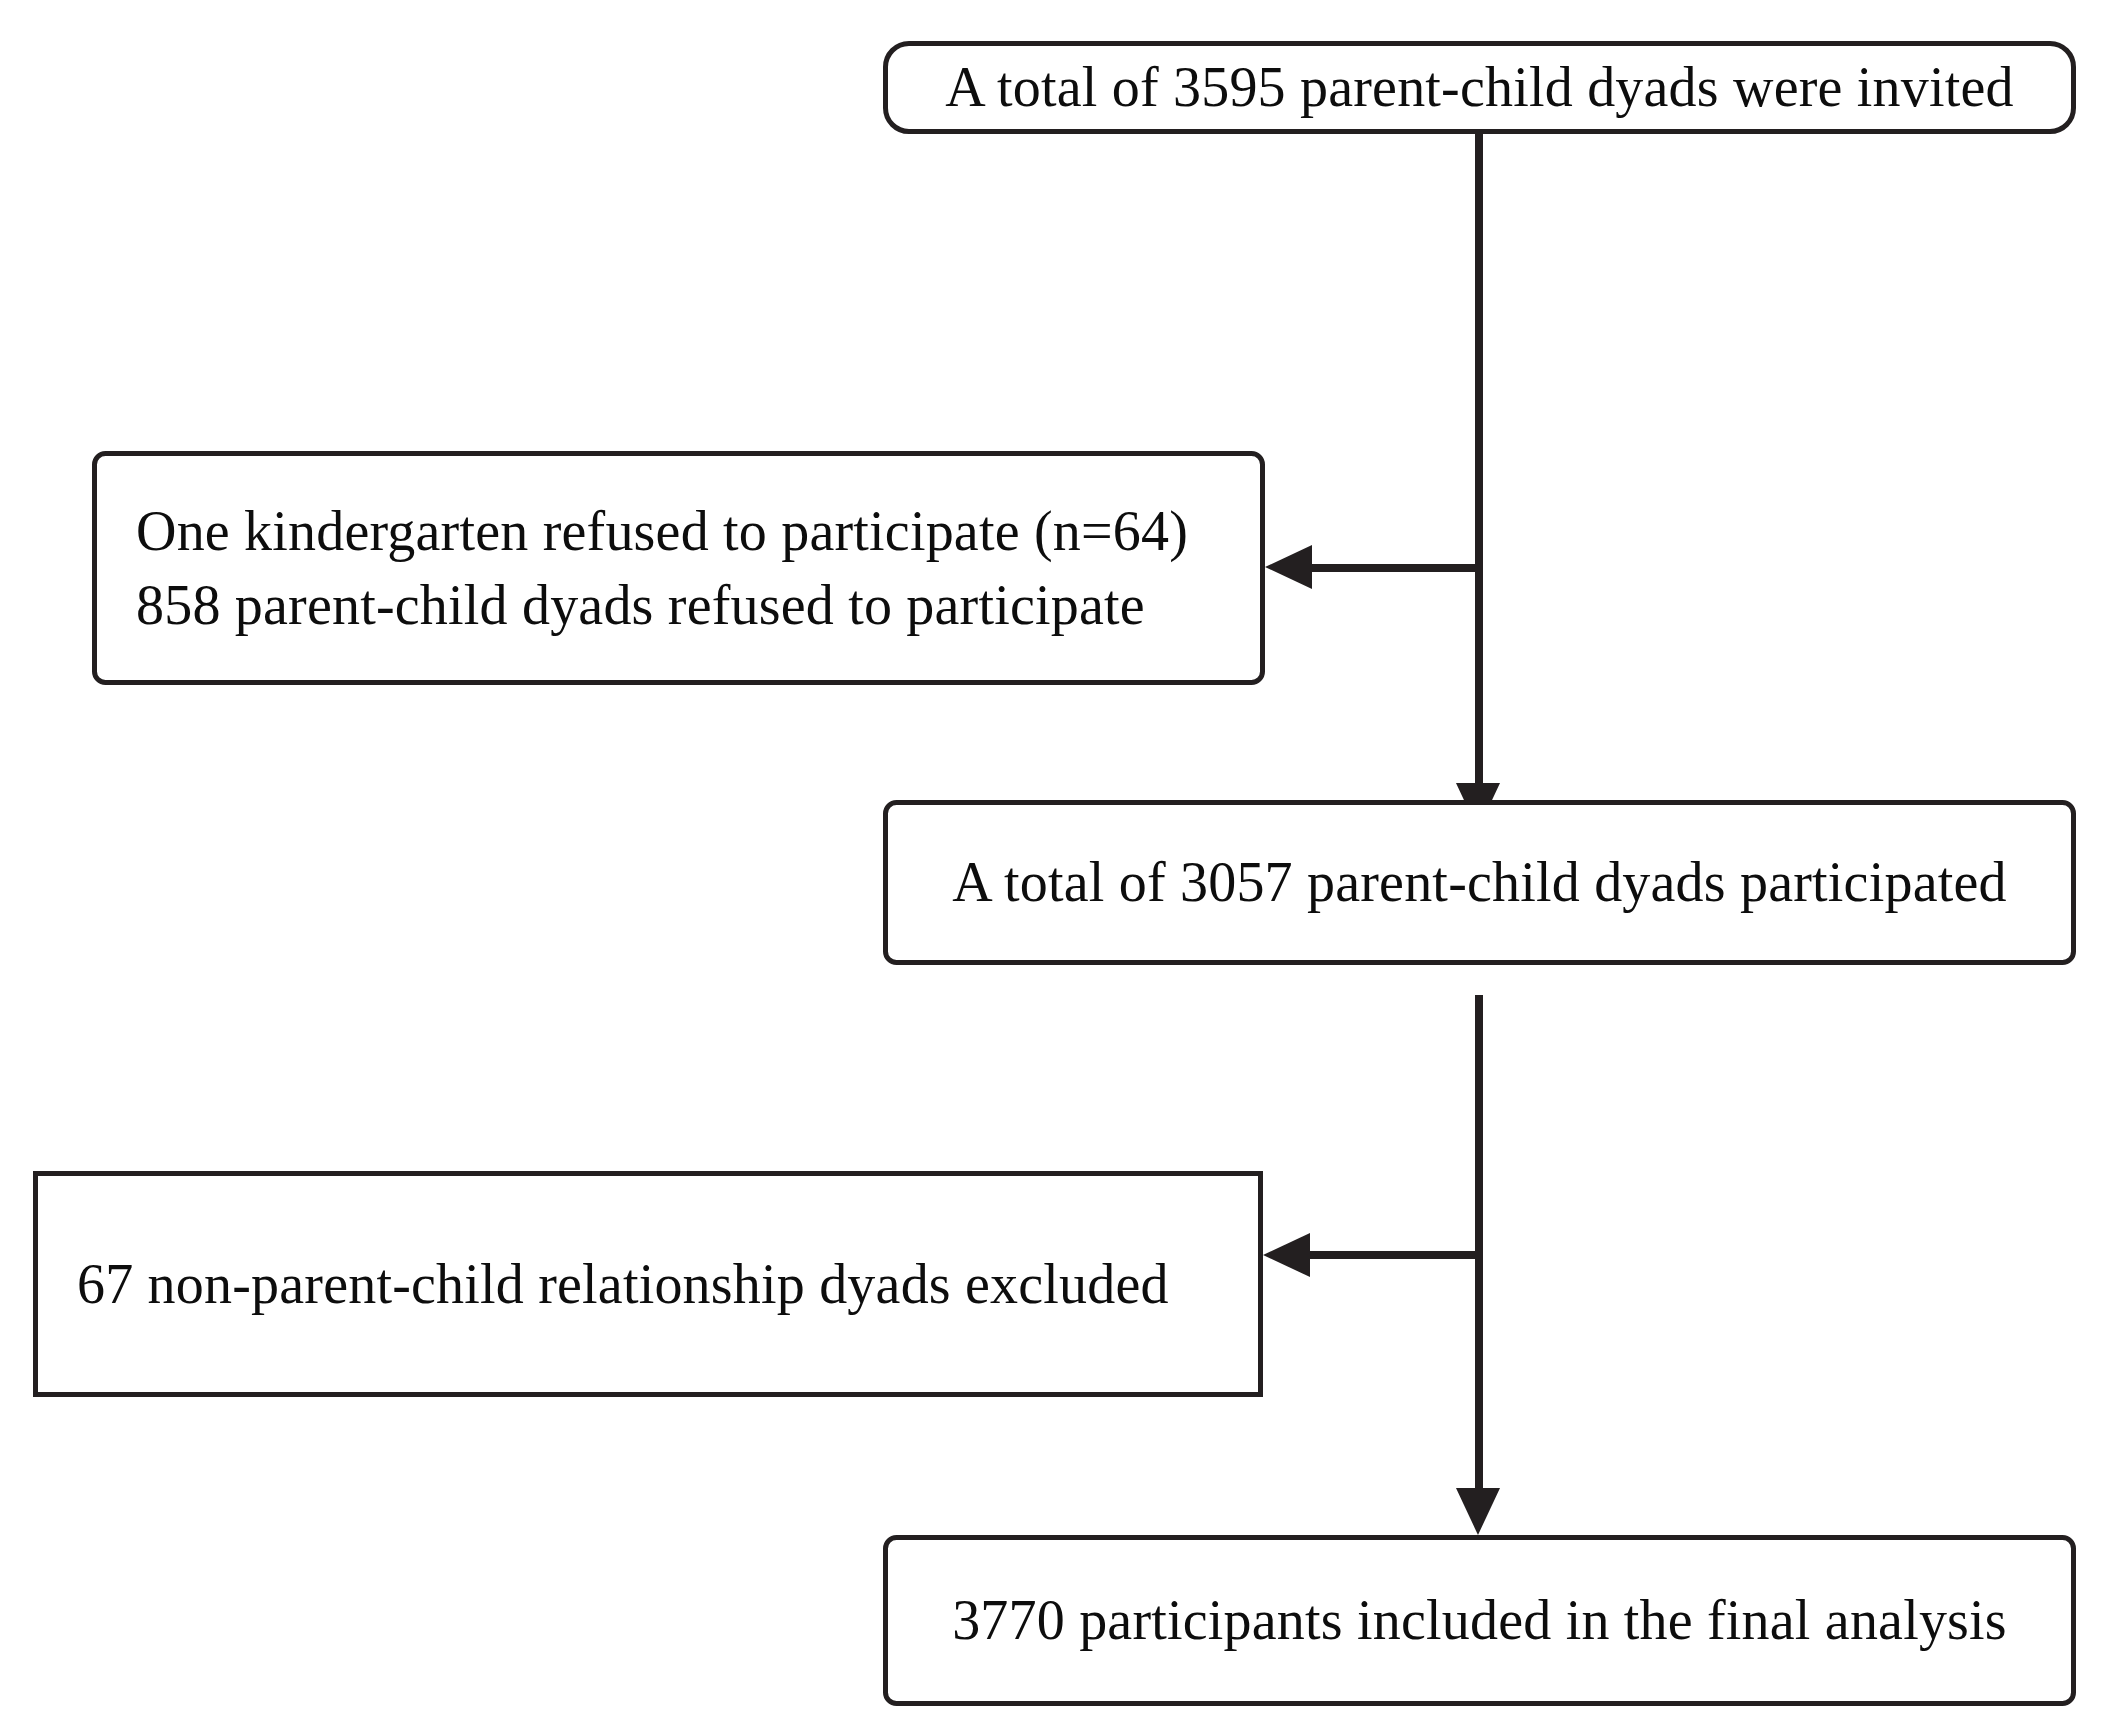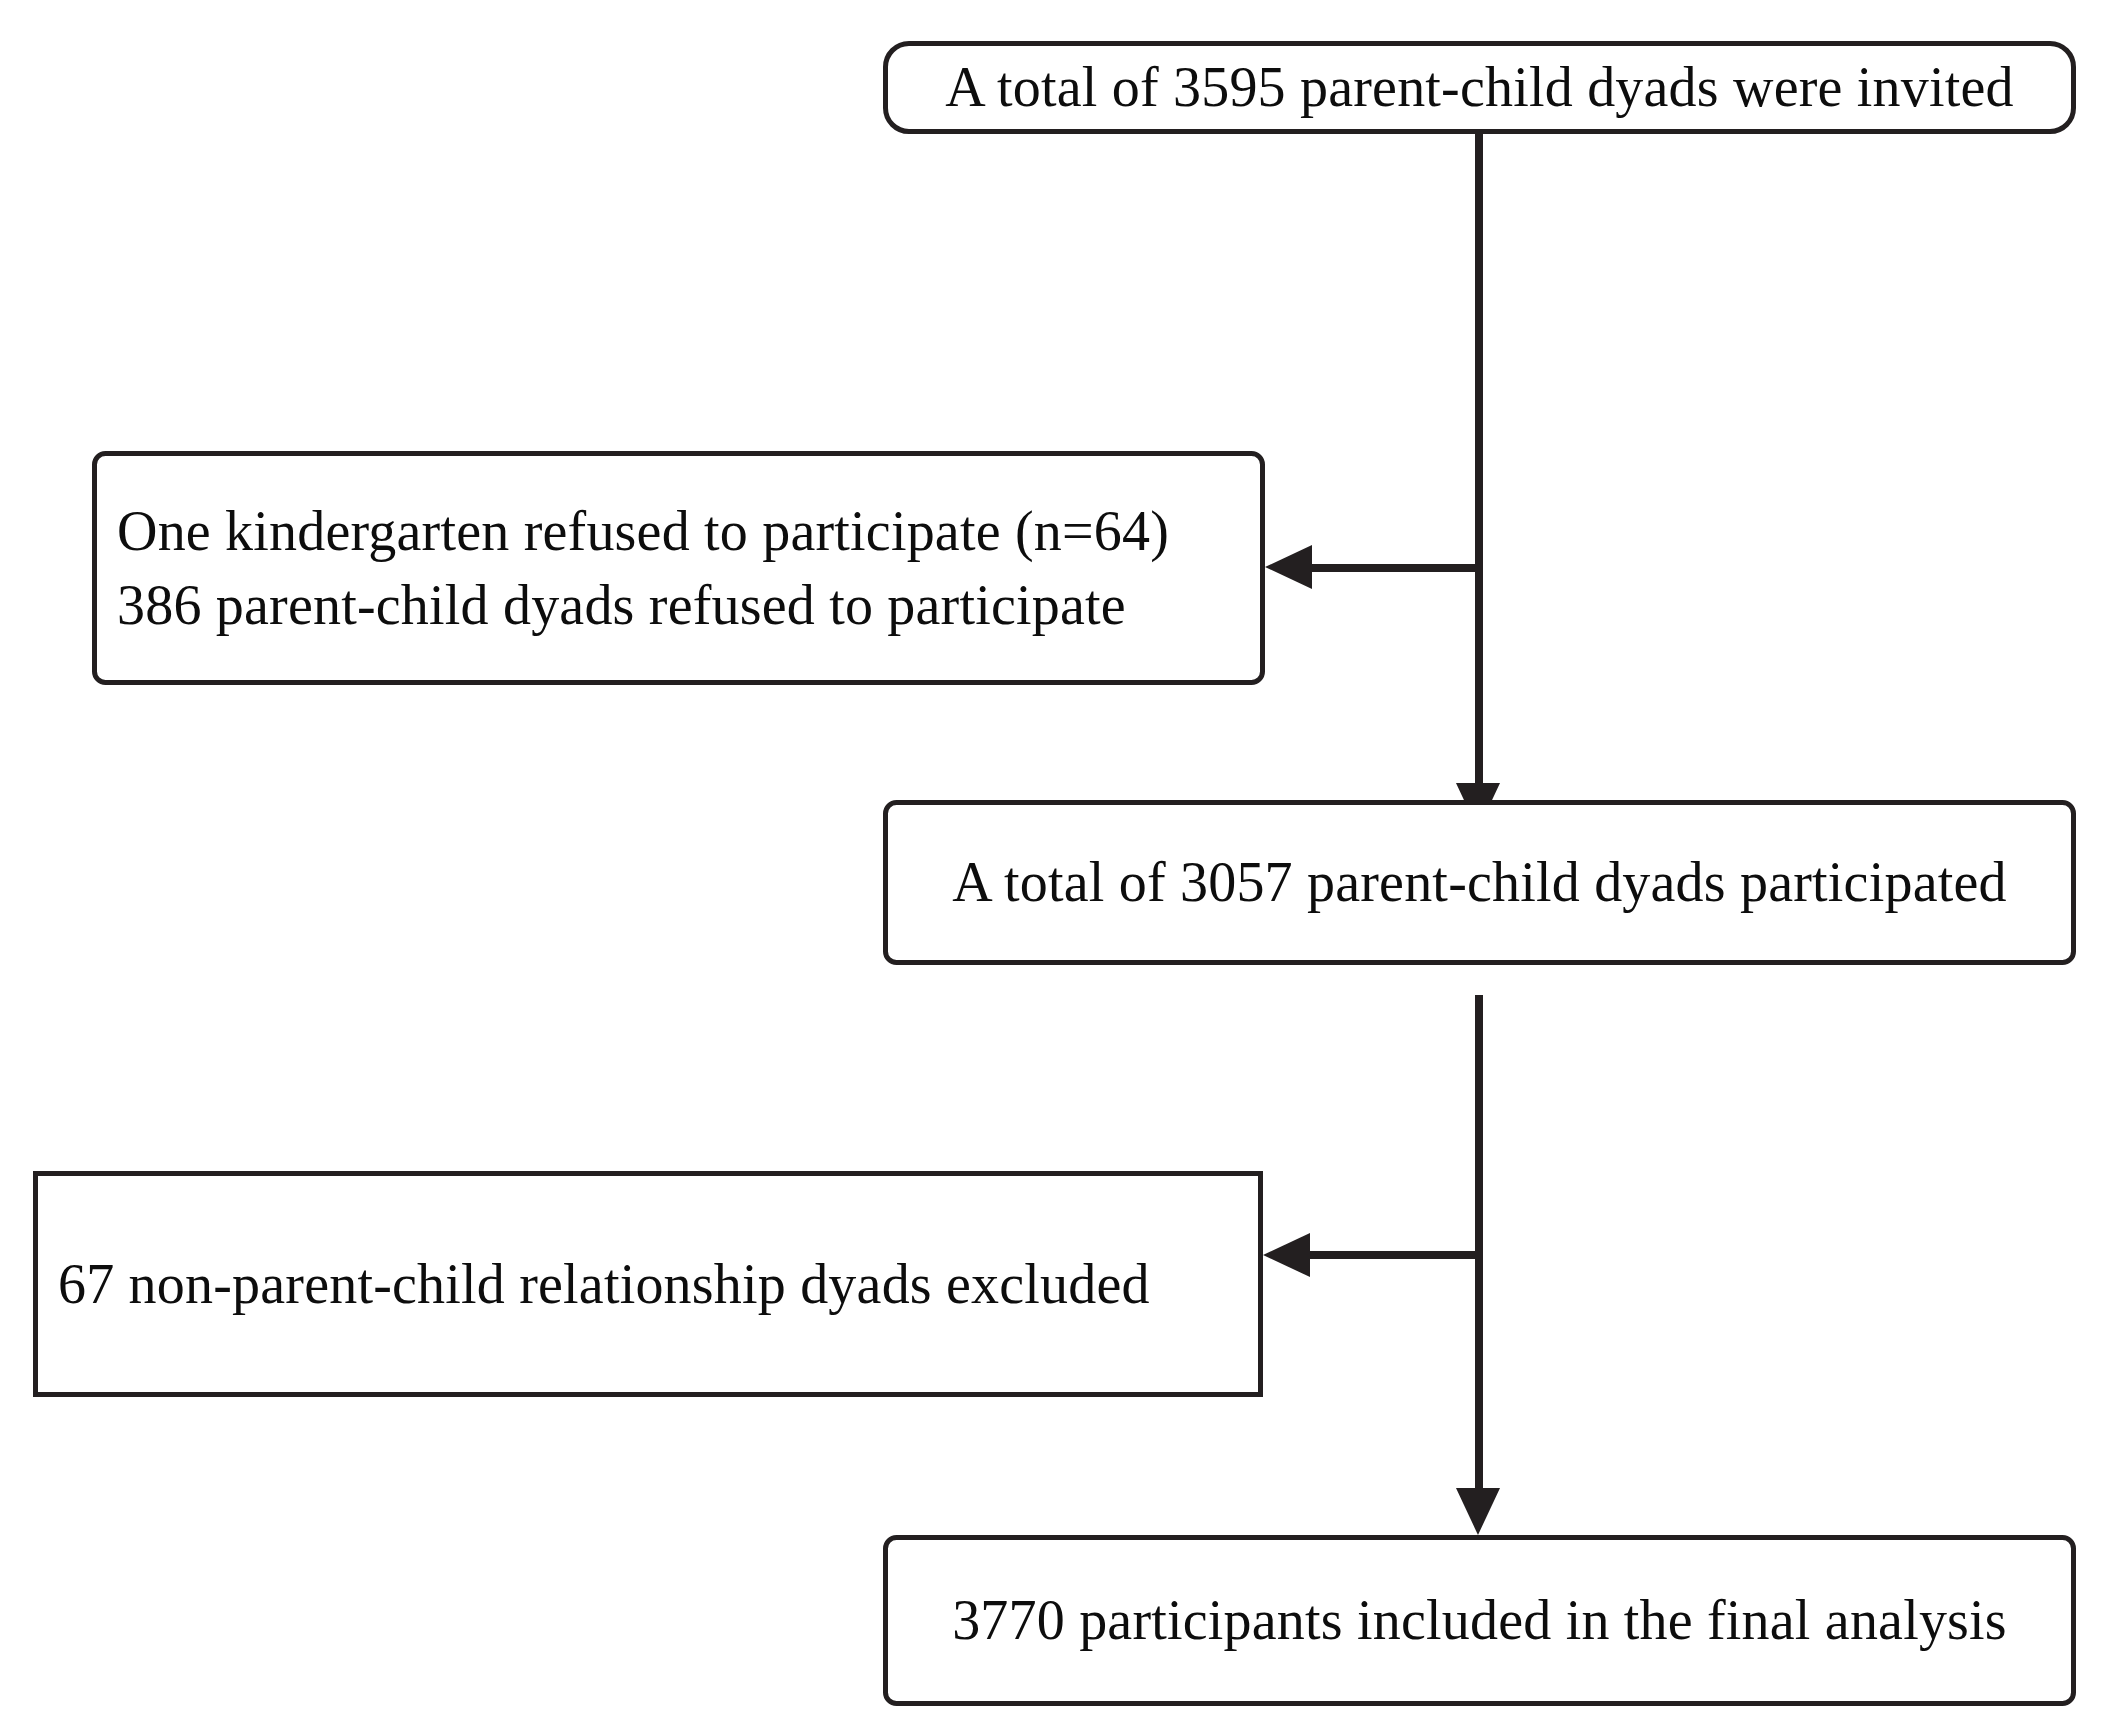--- a/index.html
+++ b/index.html
@@ -32,21 +32,21 @@
   .node.rounded { border-radius: 13.5px; }
   .node.square  { border-radius: 0; }
   .node-text {
     font-size: 56px;
     line-height: 1.33;
     color: #0d0d0d;
     letter-spacing: 0.2px;
     white-space: pre;
   }
   .node.center .node-text { text-align: center; }
-  .node.left   { padding-left: 20px; }
+  .node.left   { padding-left: 39px; }
   .node.left .node-text { text-align: left; }
 
   
   .conn {
     position: absolute;
     background: #231f20;
     z-index: 1;
   }
   .v-line { width: 8.3px; }
   .h-line { height: 8.3px; }
@@ -86,21 +86,21 @@
 
   <div class="conn h-line" style="left:1306px; top:1251px; width:173px;"></div>
   <div class="arrow-left" style="left:1263px; top:1233px;"></div>
 
   <div class="node rounded center" style="left:883px; top:41px; width:1193px; height:93px;border-radius:26px;">
     <div class="node-text">A total of 3595 parent-child dyads were invited</div>
   </div>
 
   <div class="node rounded left" style="left:92px; top:451px; width:1173px; height:234px;">
     <div class="node-text">One kindergarten refused to participate (n=64)</div>
-    <div class="node-text">386 parent-child dyads refused to participate</div>
+    <div class="node-text">858 parent-child dyads refused to participate</div>
   </div>
 
   <div class="node rounded center" style="left:883px; top:800px; width:1193px; height:165px;">
     <div class="node-text">A total of 3057 parent-child dyads participated</div>
   </div>
 
   <div class="node square left" style="left:33px; top:1143px; width:1230px; height:226px;margin-top:28px;">
     <div class="node-text">67 non-parent-child relationship dyads excluded</div>
   </div>
 

